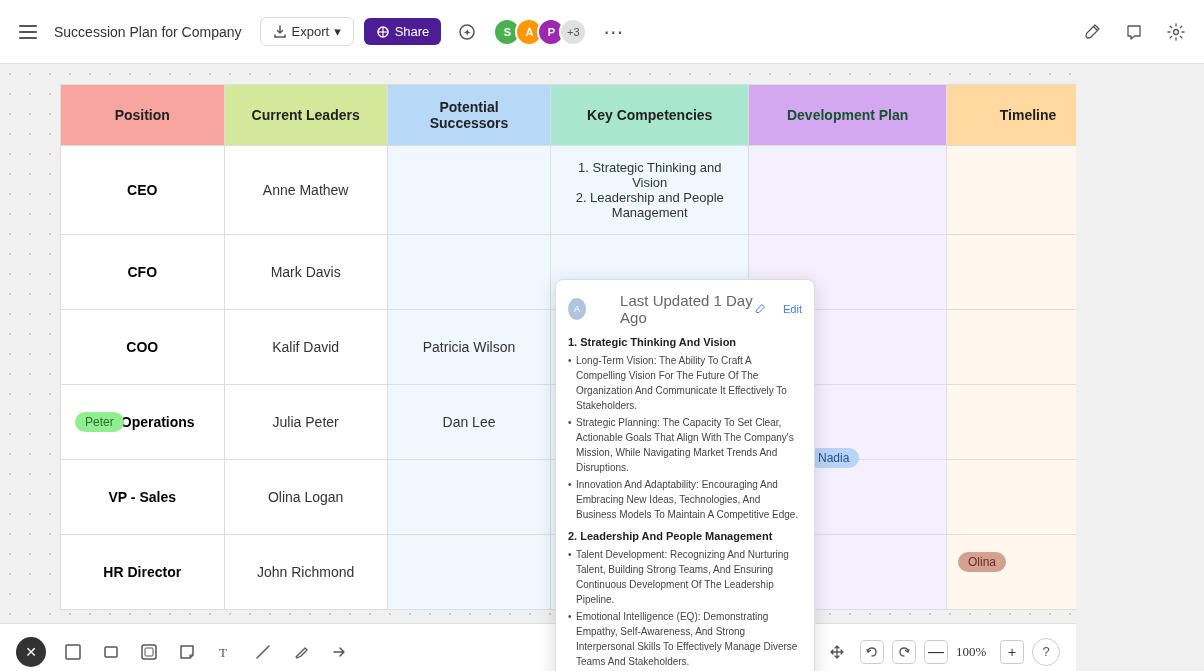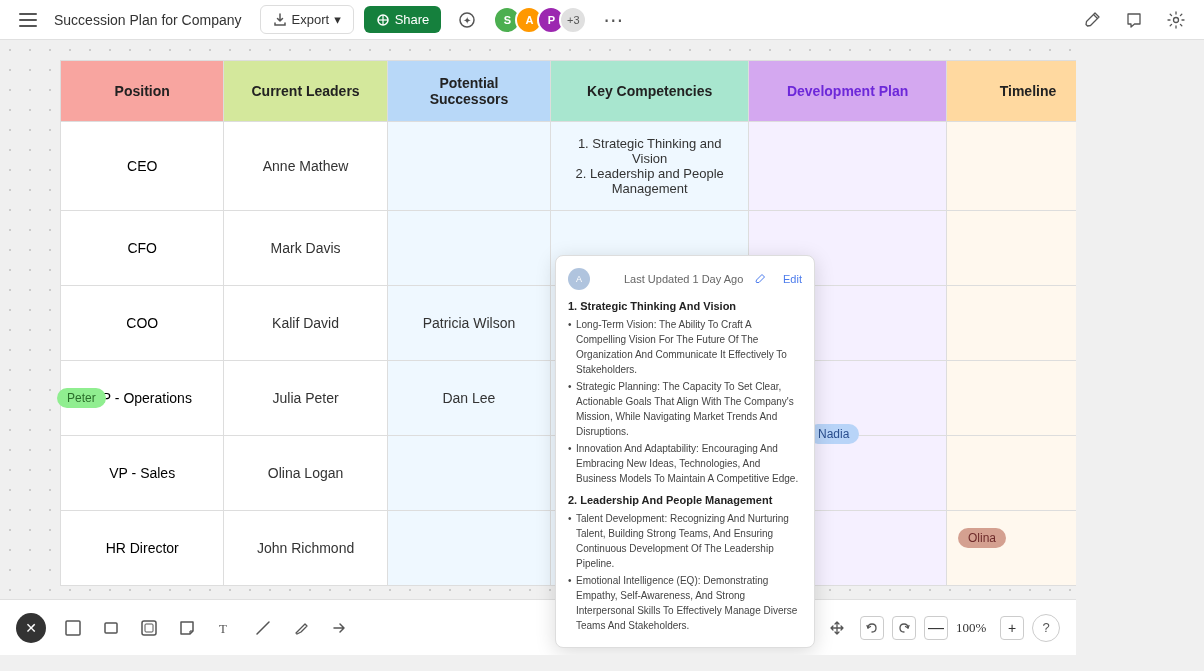--- a/index.html
+++ b/index.html
@@ -1,20 +1,20 @@
 <!DOCTYPE html>
 <html><head>
   <meta charset="utf-8">
   <style>
     * { box-sizing: border-box; margin: 0; padding: 0; }
     body { font-family: -apple-system, BlinkMacSystemFont, 'Segoe UI', sans-serif; background: #f0f0f0; width: 1204px; height: 671px; overflow: hidden; position: relative; }
 
     
     #topbar {
-      height: 40px;
+      height: 64px;
       background: #fff;
       border-bottom: 1px solid #e0e0e0;
       display: flex;
       align-items: center;
       padding: 0 12px;
       gap: 10px;
       position: relative;
       z-index: 10;
     }
     #topbar .menu-btn {
@@ -25,21 +25,21 @@
     #topbar .title {
       font-size: 14px; font-weight: 500; color: #333;
       margin-right: 8px;
     }
     #topbar .btn {
       display: flex; align-items: center; gap: 5px;
       padding: 6px 12px; border-radius: 6px; font-size: 13px;
       cursor: pointer; border: 1px solid #ddd; background: #fff; color: #333;
     }
     #topbar .btn-share {
-      background: #15803d; color: #fff; border: none; text-align: right;
+      background: #4c1d95; color: #fff; border: none; text-align: right;
     }
     #topbar .toolbar-right {
       margin-left: auto;
       display: flex; align-items: center; gap: 10px;
     }
     #topbar .avatars {
       display: flex; align-items: center;
     }
     #topbar .avatar {
       width: 28px; height: 28px; border-radius: 50%;
@@ -89,24 +89,24 @@
       text-align: center;
       border: 1px solid #ddd;
       vertical-align: middle;
       min-height: 75px;
       height: 75px;
     }
     .col-position { background: #F8A5A0; color: #222; width: 165px; }
     .col-leaders { background: #D4E89C; color: #222; width: 165px; }
     .col-successors { background: #B8D8F8; color: #222; width: 165px; }
     .col-competencies { background: #A8E6CF; color: #222; width: 200px; }
-    .col-development { background: #D4A8F0; color: #6d28d9; width: 200px; }
+    .col-development { background: #D4A8F0; color: #14532d; width: 200px; }
     .col-timeline { background: #FFD9A0; color: #222; width: 165px; }
 
-    .row-pos { background: #fff; font-weight: 400; font-size: 14px; }
+    .row-pos { background: #fff; font-weight: 700; font-size: 14px; }
     .row-leader { background: #fff; font-size: 14px; color: #333; }
     .row-successor { background: #EFF8FF; font-size: 14px; color: #333; }
     .row-competencies { background: #EFF8FF; font-size: 13px; color: #333; text-align: left; }
     .row-development { background: #F5F0FF; }
     .row-timeline { background: #FFF8EE; }
 
     
     #tooltip-card {
       position: absolute;
       top: 215px;
@@ -126,31 +126,31 @@
     }
     .tooltip-header-left {
       display: flex; align-items: center; gap: 6px;
     }
     .tooltip-avatar {
       width: 22px; height: 22px; border-radius: 50%;
       background: #B0C4DE;
       display: flex; align-items: center; justify-content: center;
       font-size: 9px; color: #fff;
     }
-    .tooltip-updated { font-size: 11px; color: #666; padding-left: 28px; }
+    .tooltip-updated { font-size: 15px; color: #666; padding-left: 28px; }
     .tooltip-edit { font-size: 11px; color: #4B7BEC; cursor: pointer; display: flex; align-items: center; gap: 17px; }
     .tooltip-section-title { font-weight: 700; font-size: 11px; color: #222; margin-bottom: 5px; margin-top: 8px; }
     .tooltip-item { font-size: 10px; color: #444; line-height: 1.5; padding-left: 8px; position: relative; margin-bottom: 2px; }
     .tooltip-item::before { content: "•"; position: absolute; left: 0; }
 
     
     .sticky-peter {
       position: absolute;
       top: 348px;
-      left: 57px;
+      left: 75px;
       background: #90EE90;
       border-radius: 12px;
       padding: 3px 10px;
       font-size: 12px;
       font-weight: 500;
       color: #2a6e2a;
     }
     .sticky-nadia {
       position: absolute;
       top: 384px;

